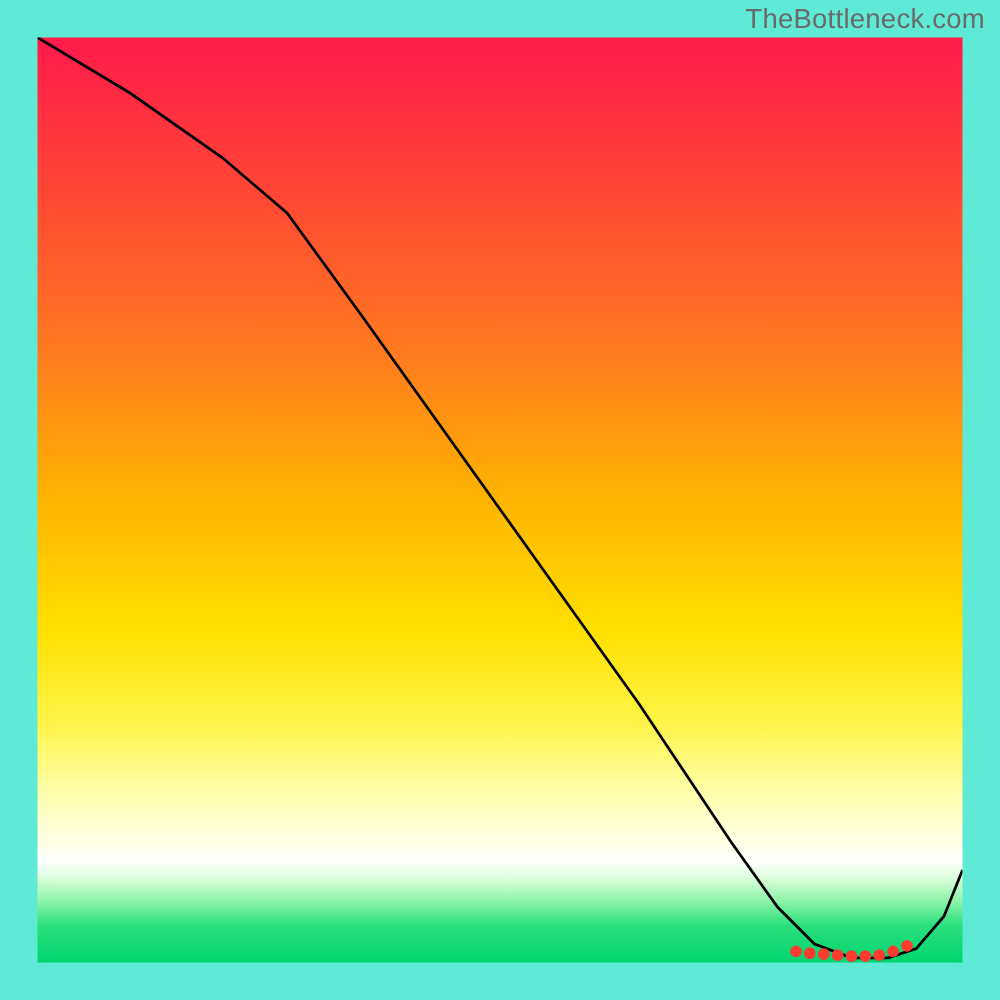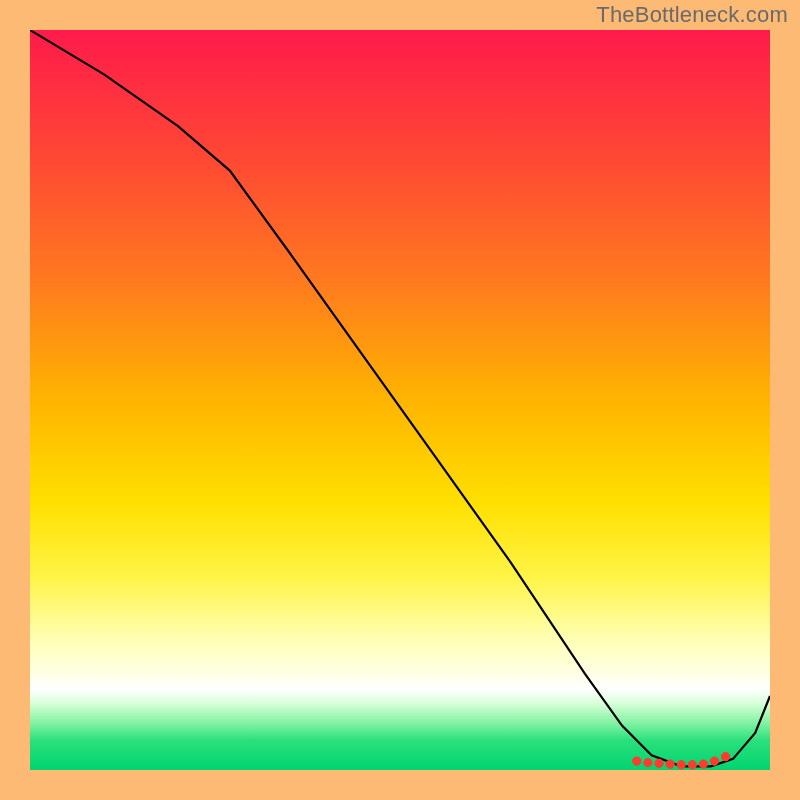--- a/index.html
+++ b/index.html
@@ -9,21 +9,21 @@
     height: 800px;
     background: #000;
     overflow: hidden;
     font-family: Arial, Helvetica, sans-serif;
   }
   .frame {
     position: absolute;
     left: 0; top: 0;
     width: 800px;
     height: 800px;
-    background: #fdba74;
+    background: #5eead4;
   }
   .watermark {
     position: absolute;
     top: 2px;
     right: 12px;
     color: #6a6a6a;
     font-size: 22px;
     font-weight: 500;
     letter-spacing: 0.2px;
     z-index: 5;

